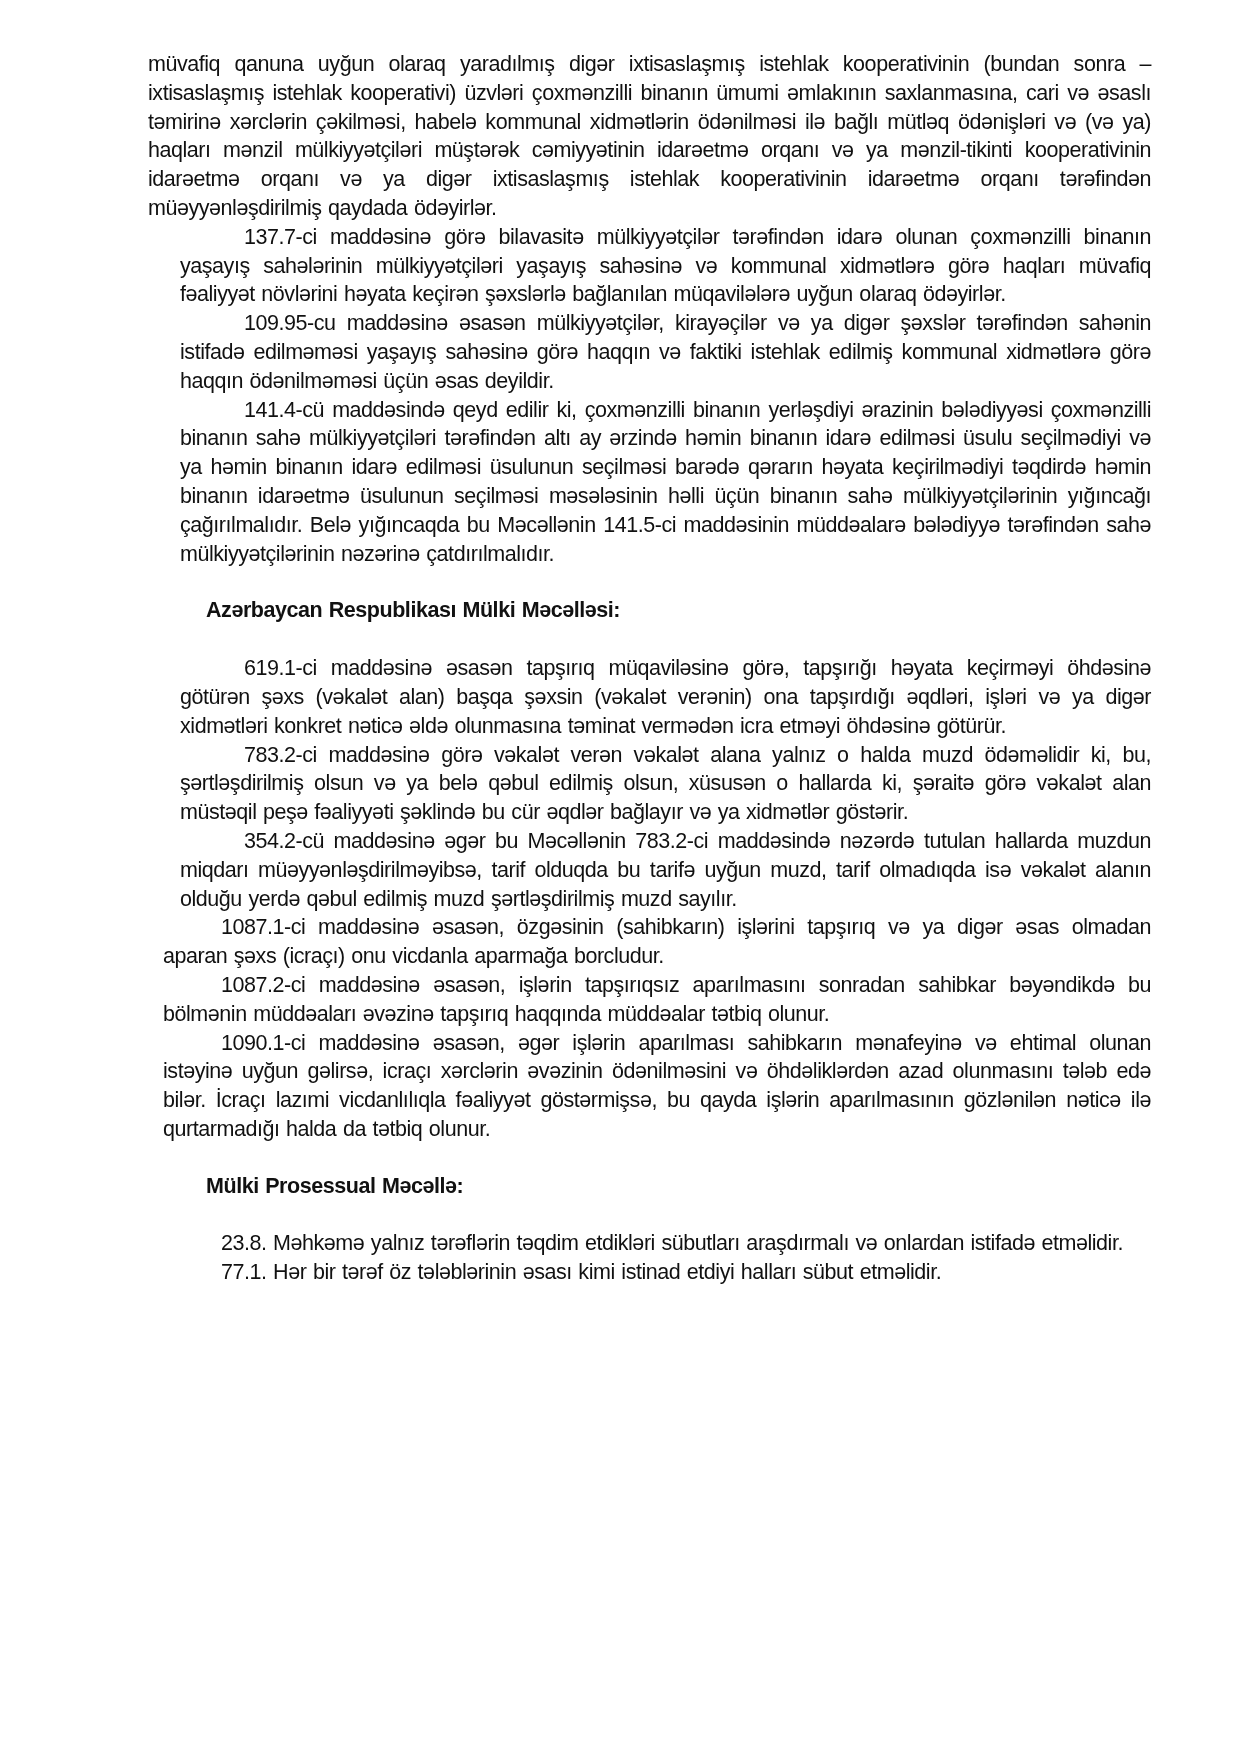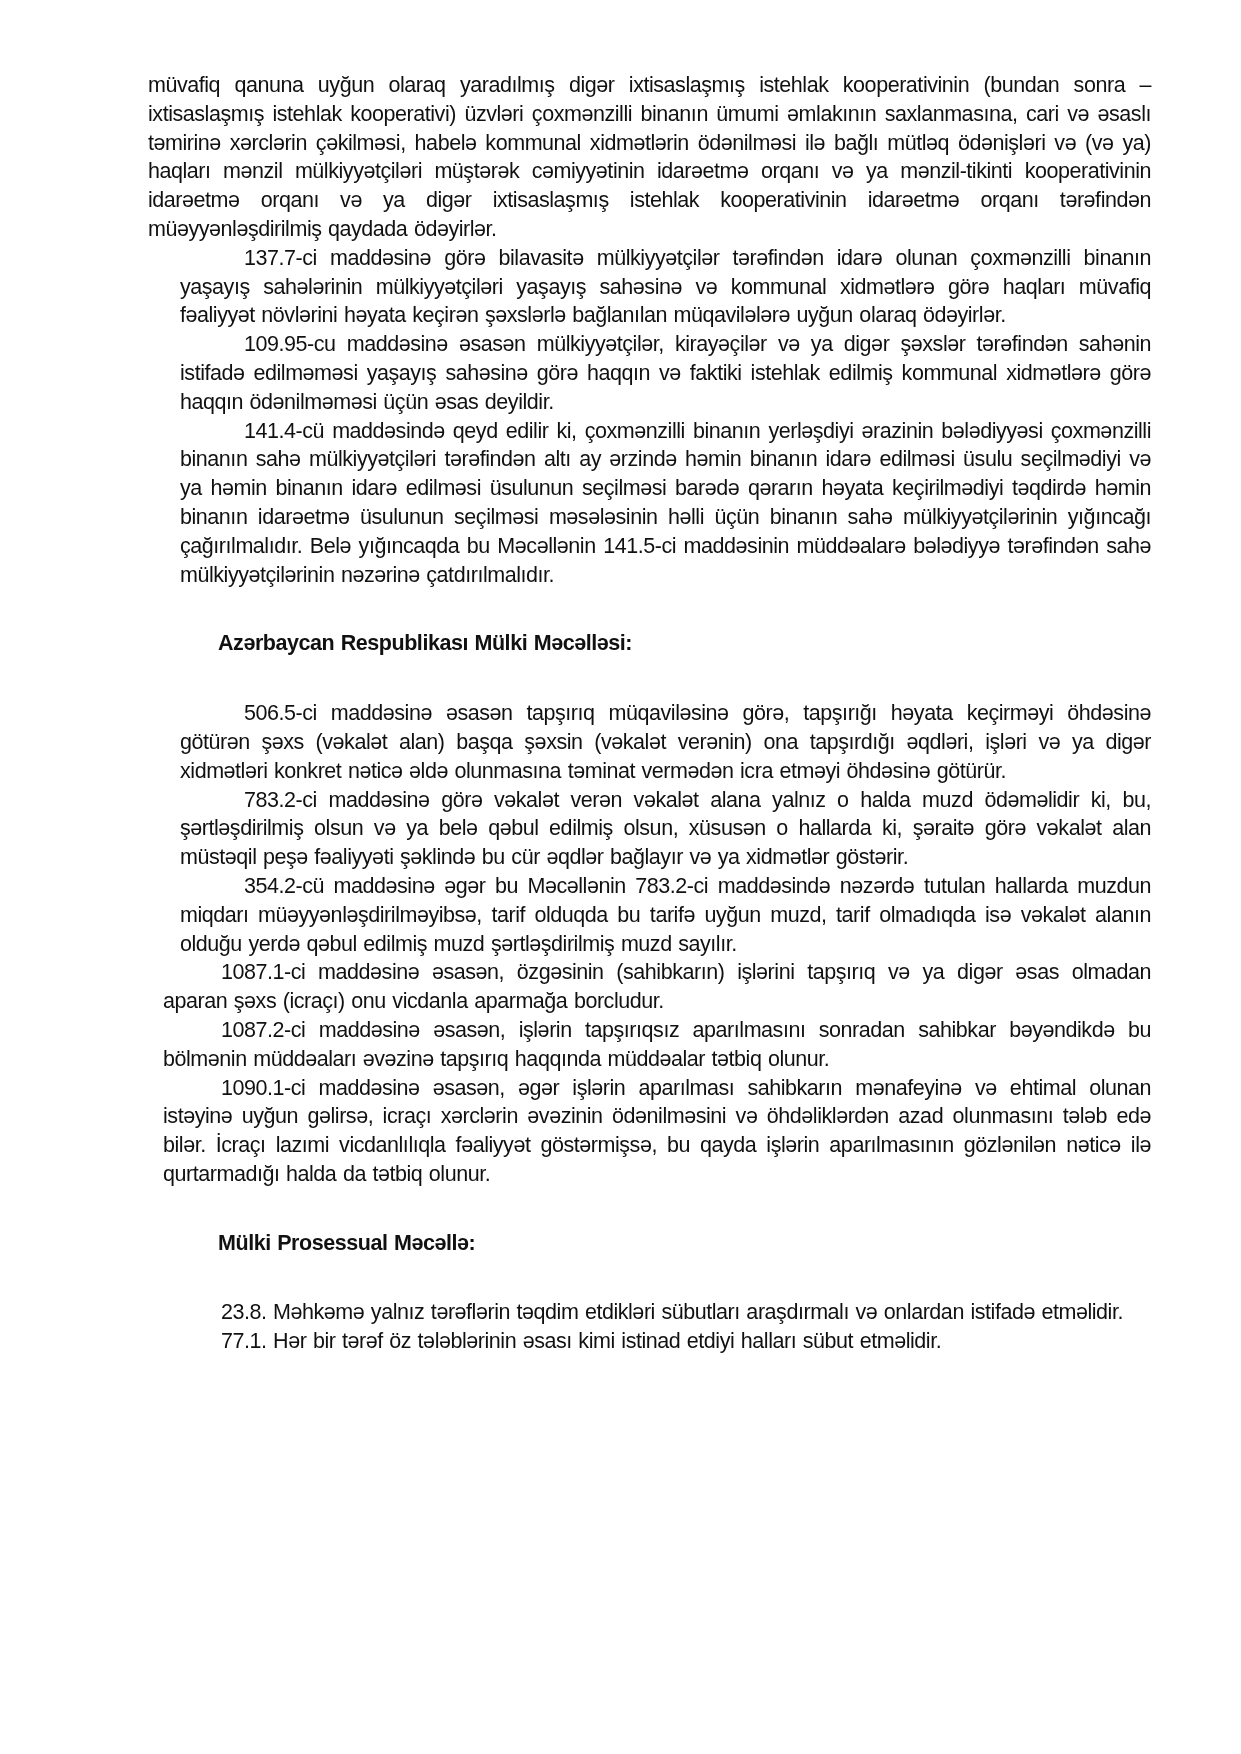--- a/index.html
+++ b/index.html
@@ -1,45 +1,45 @@
 <!DOCTYPE html>
 <html><head>
 <meta charset="utf-8">
 <style>
   html, body { margin: 0; padding: 0; background: #ffffff; }
   body { width: 1241px; height: 1754px; position: relative; overflow: hidden; }
   .page {
-    position: absolute; left: 148px; top: 71px; width: 1003px;
+    position: absolute; left: 148px; top: 50px; width: 1003px;
     font-family: "Liberation Sans", sans-serif; font-size: 21.5px; line-height: 28.8px;
     color: #111111; letter-spacing: -0.45px; word-spacing: 1px;
   }
   .para { margin: 0; text-align: justify; text-indent: 0; }
   .para.indent { text-indent: 64px; margin-left: 32px; }
   .para.indent2 { text-indent: 58px; margin-left: 15px; }
   .heading {
-    margin: 12px; padding-left: 58px; font-weight: bold;
+    margin: 0; padding-left: 58px; font-weight: bold;
     font-size: 21.5px; line-height: 28.8px;
   }
   .gap-before-h1 { height: 28px; }
   .gap-after-h { height: 29px; }
 </style>
 </head>
 <body>
 
 <div class="page">
   <p class="para">müvafiq qanuna uyğun olaraq yaradılmış digər ixtisaslaşmış istehlak kooperativinin (bundan sonra – ixtisaslaşmış istehlak kooperativi) üzvləri çoxmənzilli binanın ümumi əmlakının saxlanmasına, cari və əsaslı təmirinə xərclərin çəkilməsi, habelə kommunal xidmətlərin ödənilməsi ilə bağlı mütləq ödənişləri və (və ya) haqları mənzil mülkiyyətçiləri müştərək cəmiyyətinin idarəetmə orqanı və ya mənzil-tikinti kooperativinin idarəetmə orqanı və ya digər ixtisaslaşmış istehlak kooperativinin idarəetmə orqanı tərəfindən müəyyənləşdirilmiş qaydada ödəyirlər.</p>
   <p class="para indent">137.7-ci maddəsinə görə bilavasitə mülkiyyətçilər tərəfindən idarə olunan çoxmənzilli binanın yaşayış sahələrinin mülkiyyətçiləri yaşayış sahəsinə və kommunal xidmətlərə görə haqları müvafiq fəaliyyət növlərini həyata keçirən şəxslərlə bağlanılan müqavilələrə uyğun olaraq ödəyirlər.</p>
   <p class="para indent">109.95-cu maddəsinə əsasən mülkiyyətçilər, kirayəçilər və ya digər şəxslər tərəfindən sahənin istifadə edilməməsi yaşayış sahəsinə görə haqqın və faktiki istehlak edilmiş kommunal xidmətlərə görə haqqın ödənilməməsi üçün əsas deyildir.</p>
   <p class="para indent">141.4-cü maddəsində qeyd edilir ki, çoxmənzilli binanın yerləşdiyi ərazinin bələdiyyəsi çoxmənzilli binanın sahə mülkiyyətçiləri tərəfindən altı ay ərzində həmin binanın idarə edilməsi üsulu seçilmədiyi və ya həmin binanın idarə edilməsi üsulunun seçilməsi barədə qərarın həyata keçirilmədiyi təqdirdə həmin binanın idarəetmə üsulunun seçilməsi məsələsinin həlli üçün binanın sahə mülkiyyətçilərinin yığıncağı çağırılmalıdır. Belə yığıncaqda bu Məcəllənin 141.5-ci maddəsinin müddəalarə bələdiyyə tərəfindən sahə mülkiyyətçilərinin nəzərinə çatdırılmalıdır.</p>
 
   <div class="gap-before-h1"></div>
   <p class="heading">Azərbaycan Respublikası Mülki Məcəlləsi:</p>
   <div class="gap-after-h"></div>
 
-  <p class="para indent">506.5-ci maddəsinə əsasən tapşırıq müqaviləsinə görə, tapşırığı həyata keçirməyi öhdəsinə götürən şəxs (vəkalət alan) başqa şəxsin (vəkalət verənin) ona tapşırdığı əqdləri, işləri və ya digər xidmətləri konkret nəticə əldə olunmasına təminat vermədən icra etməyi öhdəsinə götürür.</p>
+  <p class="para indent">619.1-ci maddəsinə əsasən tapşırıq müqaviləsinə görə, tapşırığı həyata keçirməyi öhdəsinə götürən şəxs (vəkalət alan) başqa şəxsin (vəkalət verənin) ona tapşırdığı əqdləri, işləri və ya digər xidmətləri konkret nəticə əldə olunmasına təminat vermədən icra etməyi öhdəsinə götürür.</p>
   <p class="para indent">783.2-ci maddəsinə görə vəkalət verən vəkalət alana yalnız o halda muzd ödəməlidir ki, bu, şərtləşdirilmiş olsun və ya belə qəbul edilmiş olsun, xüsusən o hallarda ki, şəraitə görə vəkalət alan müstəqil peşə fəaliyyəti şəklində bu cür əqdlər bağlayır və ya xidmətlər göstərir.</p>
   <p class="para indent">354.2-cü maddəsinə əgər bu Məcəllənin 783.2-ci maddəsində nəzərdə tutulan hallarda muzdun miqdarı müəyyənləşdirilməyibsə, tarif olduqda bu tarifə uyğun muzd, tarif olmadıqda isə vəkalət alanın olduğu yerdə qəbul edilmiş muzd şərtləşdirilmiş muzd sayılır.</p>
   <p class="para indent2">1087.1-ci maddəsinə əsasən, özgəsinin (sahibkarın) işlərini tapşırıq və ya digər əsas olmadan aparan şəxs (icraçı) onu vicdanla aparmağa borcludur.</p>
   <p class="para indent2">1087.2-ci maddəsinə əsasən, işlərin tapşırıqsız aparılmasını sonradan sahibkar bəyəndikdə bu bölmənin müddəaları əvəzinə tapşırıq haqqında müddəalar tətbiq olunur.</p>
   <p class="para indent2">1090.1-ci maddəsinə əsasən, əgər işlərin aparılması sahibkarın mənafeyinə və ehtimal olunan istəyinə uyğun gəlirsə, icraçı xərclərin əvəzinin ödənilməsini və öhdəliklərdən azad olunmasını tələb edə bilər. İcraçı lazımi vicdanlılıqla fəaliyyət göstərmişsə, bu qayda işlərin aparılmasının gözlənilən nəticə ilə qurtarmadığı halda da tətbiq olunur.</p>
 
   <div class="gap-before-h1"></div>
   <p class="heading">Mülki Prosessual Məcəllə:</p>
   <div class="gap-after-h"></div>
 

